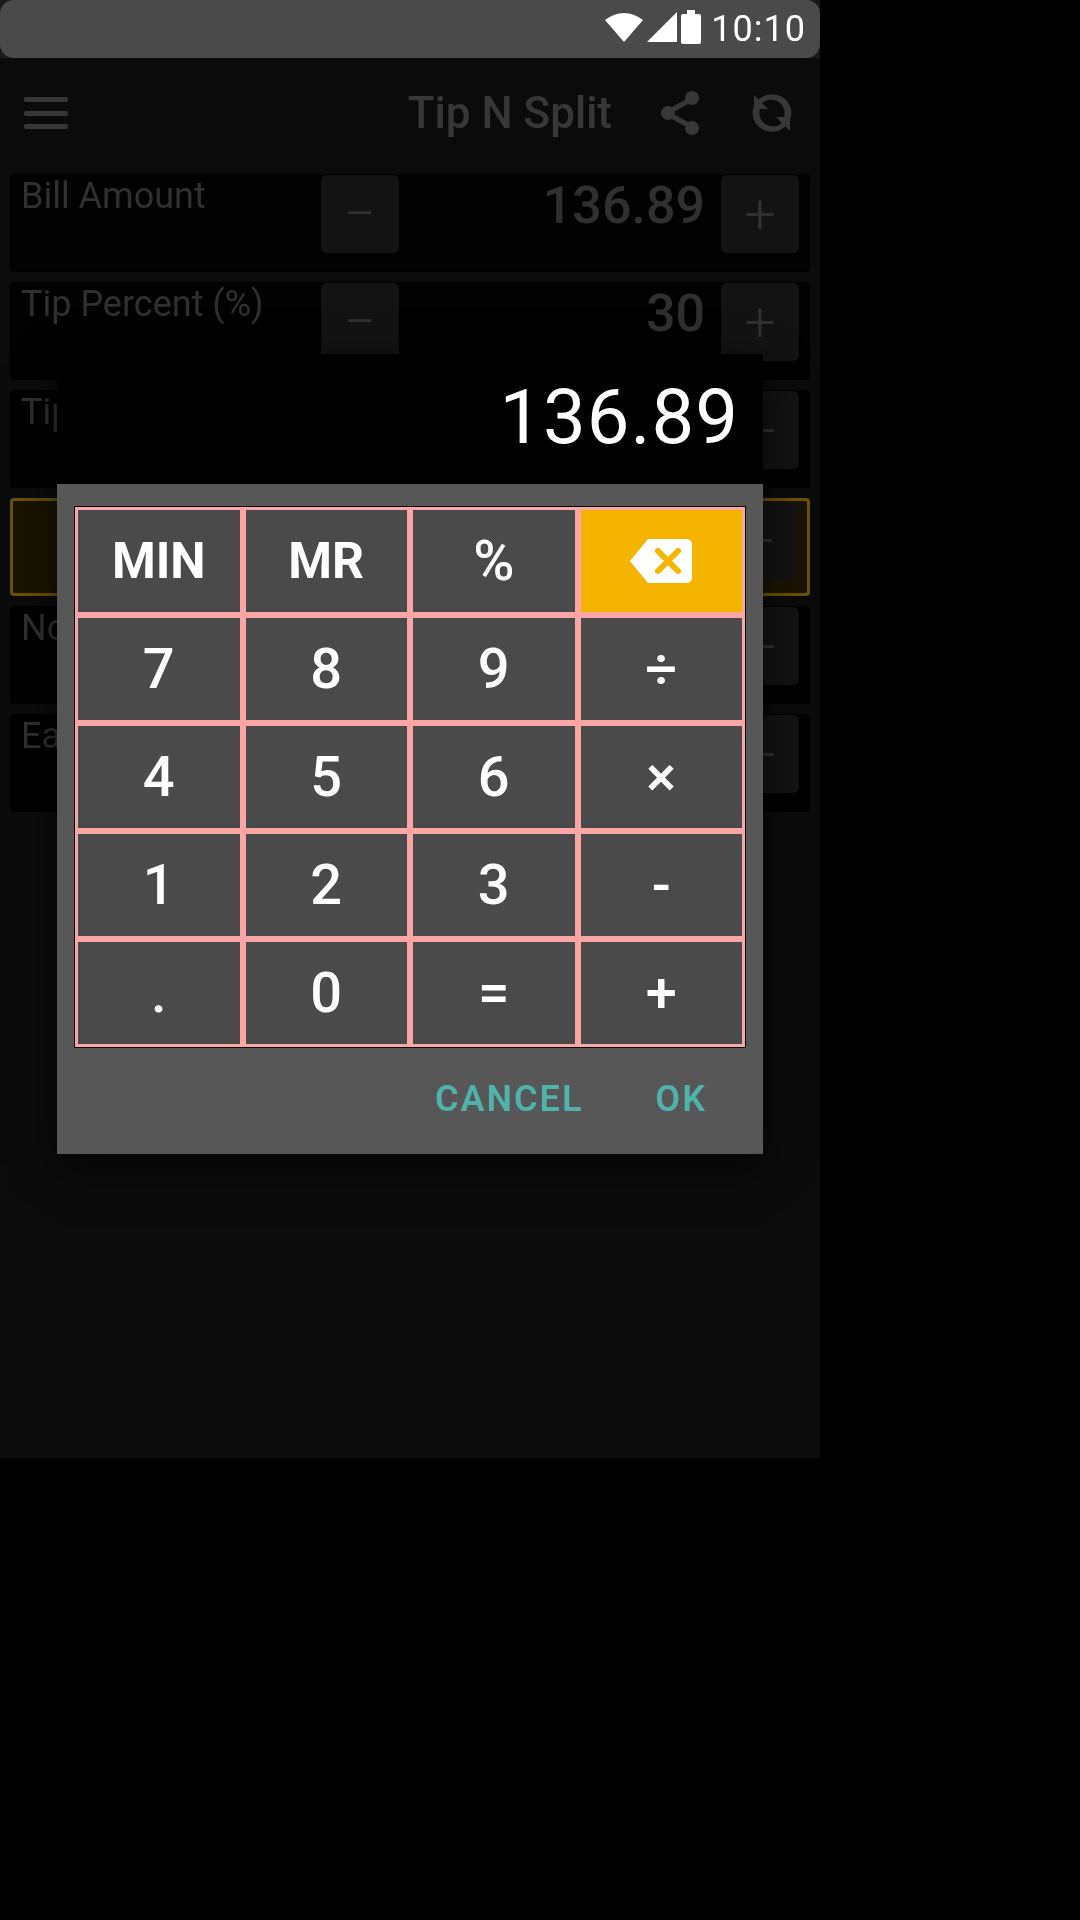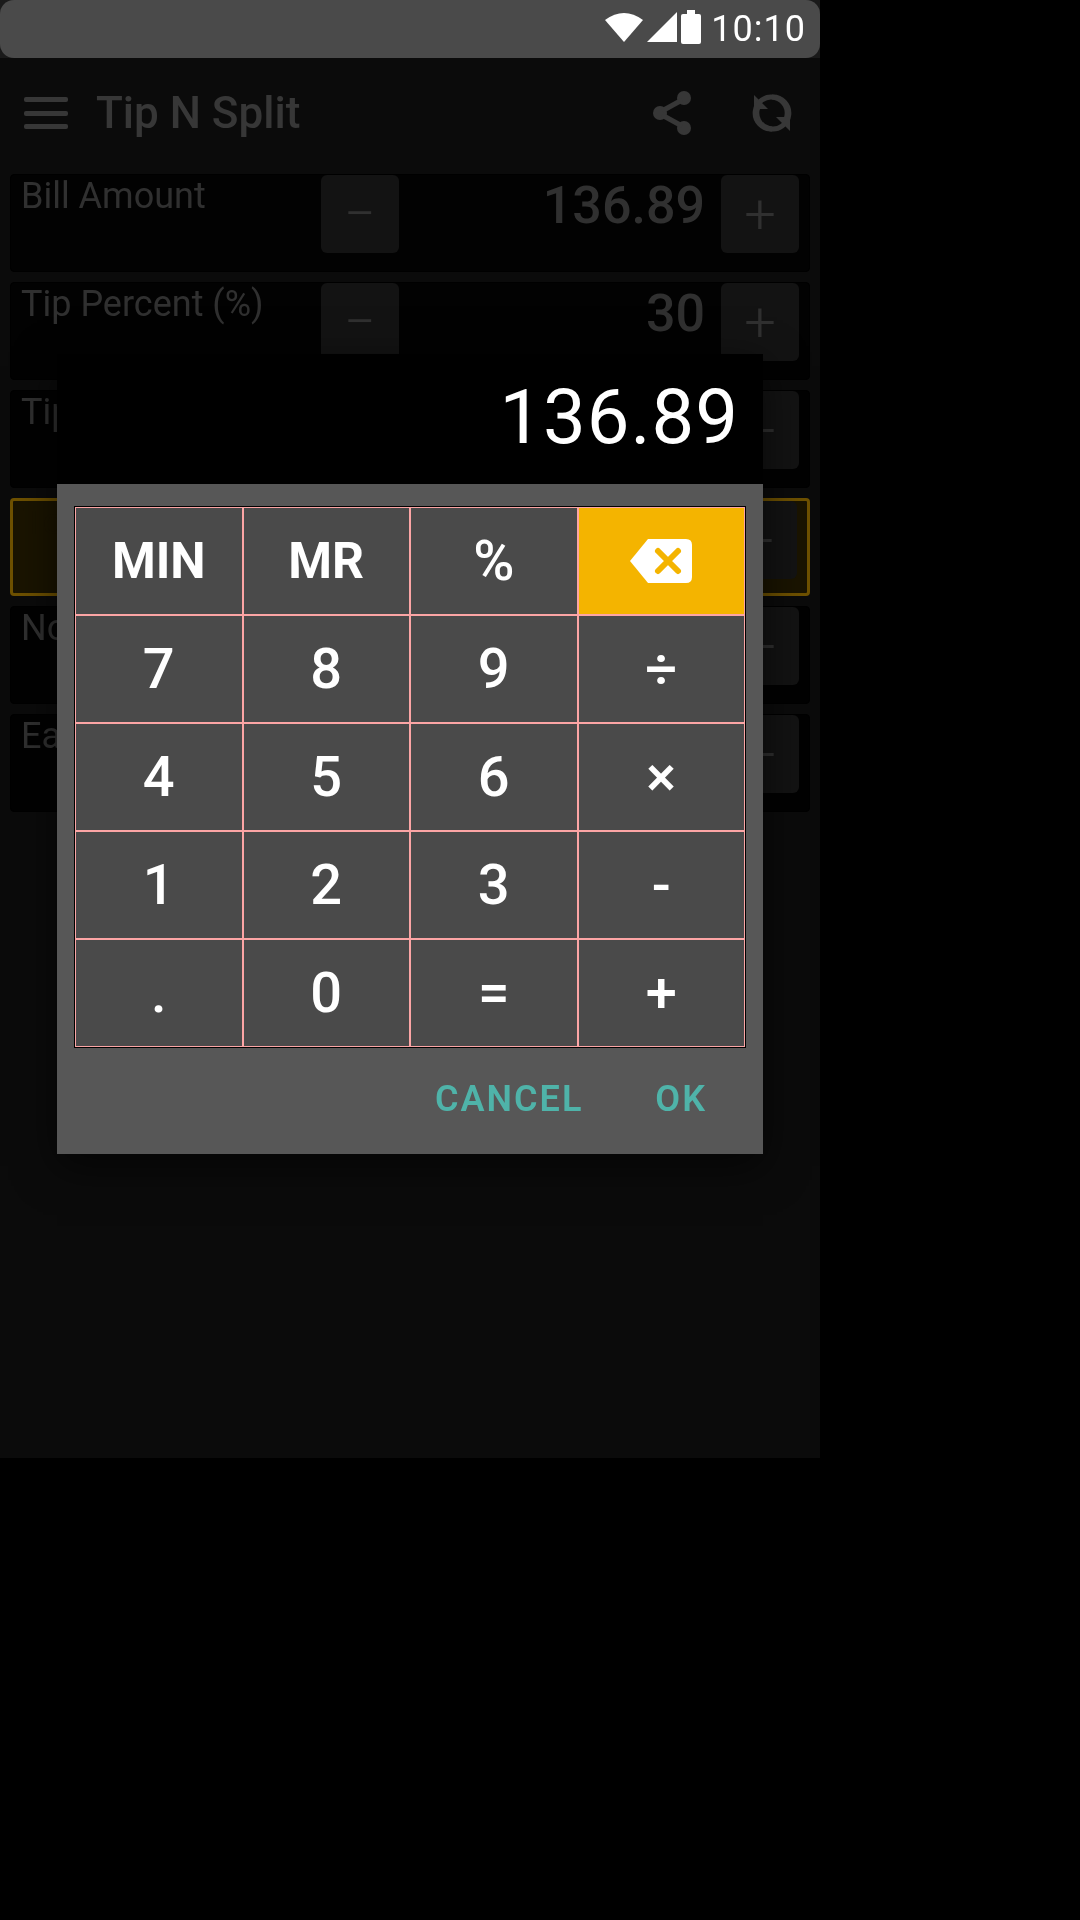--- a/index.html
+++ b/index.html
@@ -6,21 +6,21 @@
   html,body { width:820px; height:1458px; background:#000; overflow:hidden; }
   .screen { position:relative; width:820px; height:1458px; background:#1a1a1a; }
 
   
   .status-bar { height:58px; background:#4a4a4a; display:flex; align-items:center; justify-content:flex-end; padding:0 14px; gap:10px;border-radius:14px; }
   .status-icons { display:flex; align-items:center; gap:4px; }
   .status-time { color:#fff; font-size:36px; font-weight:400; letter-spacing:1px; }
   .wifi-ic, .cell-ic, .batt-ic { display:inline-block; }
 
   
-  .app-bar { height:110px; display:flex; align-items:center; padding:7px 24px; gap:28px; }
+  .app-bar { height:110px; display:flex; align-items:center; padding:7px 24px; gap:20px;text-align:right; }
   .ham { width:44px; height:32px; display:flex; flex-direction:column; justify-content:space-between; }
   .ham span { display:block; height:5px; background:#7a7a7a; border-radius:2px; }
   .app-title { color:#7a7a7a; font-size:44px; font-weight:500; flex:1; }
   .app-ic { width:48px; height:48px; display:flex; align-items:center; justify-content:center; margin-left:24px; }
 
   
   .rows { padding:6px 10px; display:flex; flex-direction:column; gap:10px; }
   .row { background:#050505; border:1px solid #000; border-radius:4px; height:98px; display:flex; align-items:flex-start; padding:0 10px; }
   .row-label { color:#6a6a6a; font-size:36px; flex:0 0 300px; }
   .sq { width:78px; height:78px; background:#2a2a2a; border-radius:6px; display:flex; align-items:center; justify-content:center; color:#6a6a6a; font-size:56px; font-weight:300; }
@@ -30,21 +30,21 @@
 
   
   .scrim { position:absolute; inset:58px 0 0 0; background:rgba(0,0,0,0.55); }
 
   
   .dialog { position:absolute; left:57px; top:354px; width:706px; background:#575757; box-shadow:0 12px 40px rgba(0,0,0,0.6); }
   .calc-display { background:#000; color:#fff; font-size:76px; font-weight:400; text-align:right; padding:18px 24px 22px; letter-spacing:1px; }
   .keypad-wrap { padding:22px 0 0; }
   .keypad { width:672px; margin:0 auto; border:1px solid #000; display:flex; flex-direction:column; }
   .kp-row { display:flex; }
-  .key { flex:1; height:108px; background:#4a4a4a; border:1px solid #fca5a5; display:flex; align-items:center; justify-content:center; color:#fff; font-size:56px; font-weight:500; cursor:pointer; user-select:none; }
+  .key { flex:1; height:108px; background:#4a4a4a; border:3px solid #fca5a5; display:flex; align-items:center; justify-content:center; color:#fff; font-size:56px; font-weight:500; cursor:pointer; user-select:none; }
   .key.small { font-size:50px; font-weight:700; }
   .key.accent { background:#f4b400; }
   .key.accent svg { display:block; }
   .dialog-actions { display:flex; justify-content:flex-end; gap:72px; padding:30px 56px 34px;border-radius:31px; }
   .dlg-btn { color:#4fb3a9; font-size:36px; font-weight:600; letter-spacing:2px; cursor:pointer; }
 </style>
 </head>
 <body>
 
 <div class="screen">

